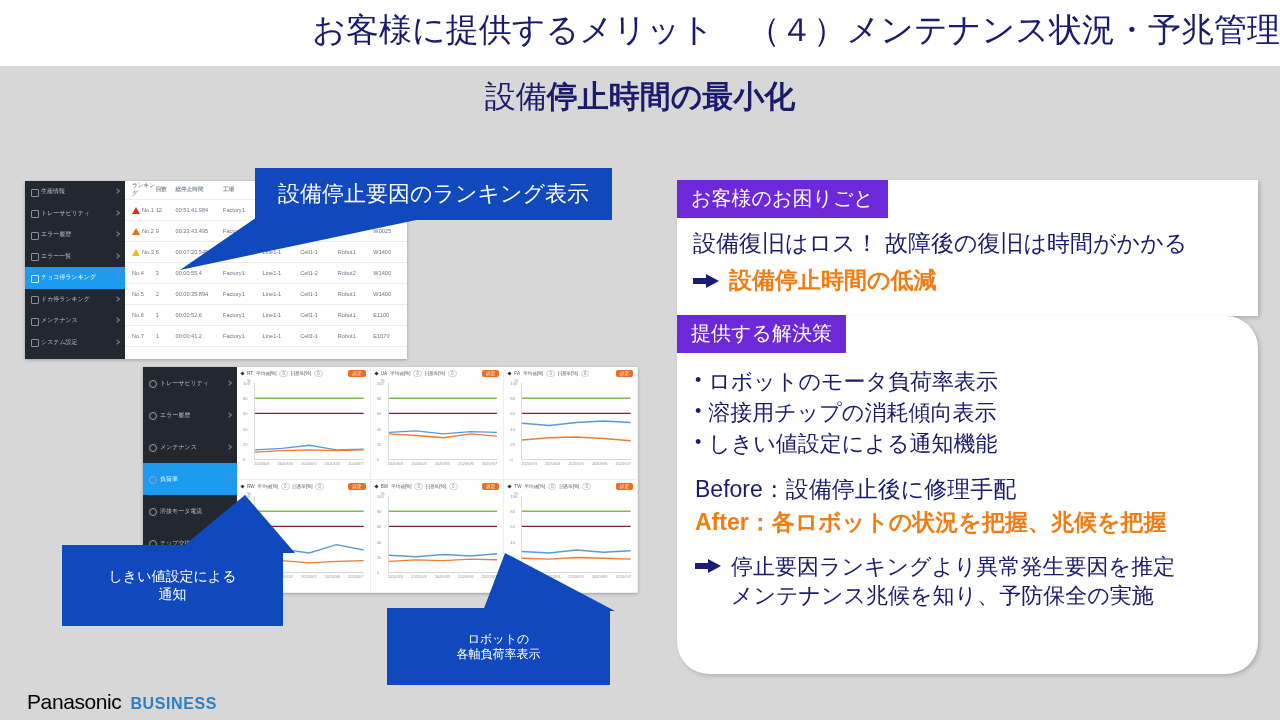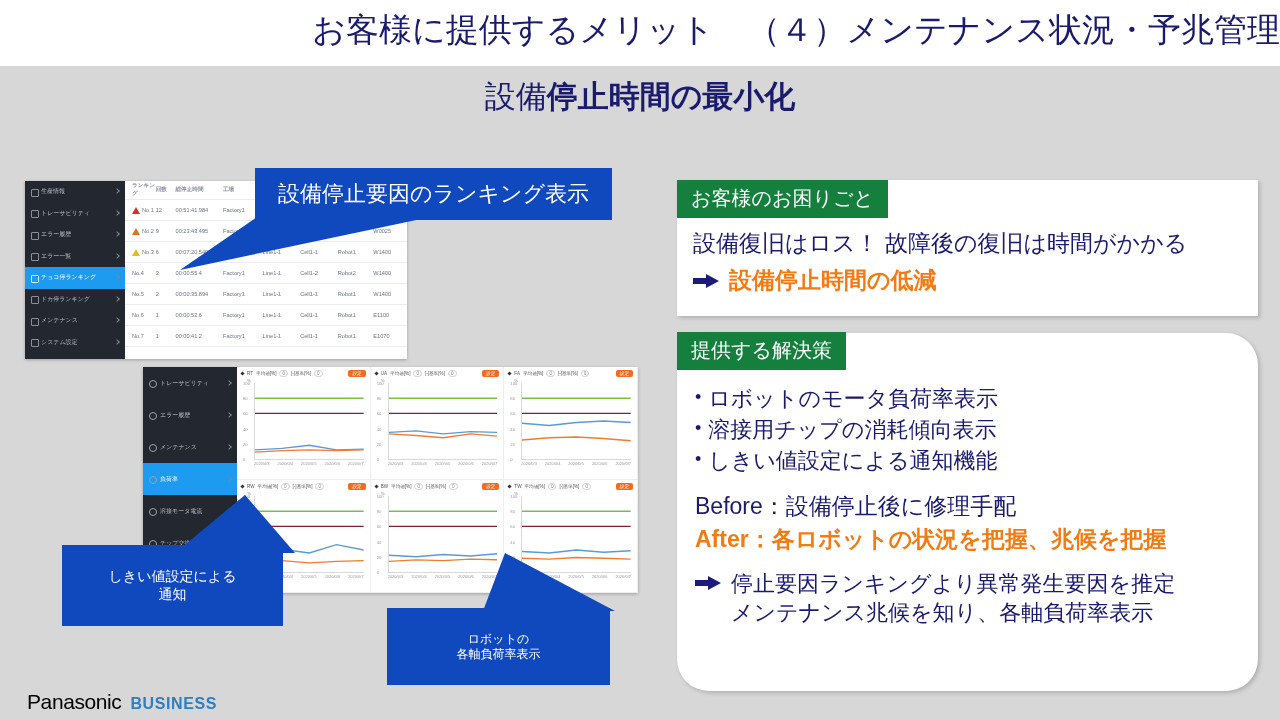--- a/index.html
+++ b/index.html
@@ -122,23 +122,23 @@
   #callout-ranking{left:255px;top:168px;width:357px;height:52px;font-size:22px;}
   #callout-threshold{left:62px;top:545px;width:221px;height:81px;font-size:14px;}
   #callout-axis{left:387px;top:608px;width:223px;height:77px;font-size:12px;}
   .tail{position:absolute;}
   
   .card{
     position:absolute;background:#ffffff;
     box-shadow:2px 2px 4px rgba(0,0,0,.18);
   }
   #card-problem{left:677px;top:180px;width:581px;height:136px;}
-  #card-solution{left:677px;top:333px;width:581px;height:358px;border-radius:32px;}
+  #card-solution{left:677px;top:316px;width:581px;height:358px;border-radius:32px;}
   .tab{
-    position:absolute;left:0;top:-1px;background:#15803d;color:#fff;
+    position:absolute;left:0;top:-1px;background:#6d28d9;color:#fff;
     font-size:20px;padding:5px 14px 6px 14px;white-space:nowrap;
   }
   #card-problem .tab{top:0px;}
   .problem-body{position:absolute;left:16px;top:48px;right:10px;}
   .p-line1{font-size:23px;color:#1b1b6e;white-space:nowrap;}
   .p-line2{font-size:23px;color:#f07c12;font-weight:bold;white-space:nowrap;margin-top:6px;display:flex;align-items:center;gap:10px;}
   .arrow-blue{
     display:inline-block;width:26px;height:14px;position:relative;flex:0 0 auto;
   }
   .arrow-blue:before{content:"";position:absolute;left:0;top:4px;width:15px;height:6px;background:#1b1b7a;}
@@ -534,21 +534,21 @@
           <span>しきい値設定による通知機能</span>
         </div>
       </div>
     <div class="ba-block">
       <div class="before">Before：設備停止後に修理手配</div>
       <div class="after">After：各ロボットの状況を把握、兆候を把握</div>
     </div>
     <div class="concl">
       <span class="arrow-blue" style="margin-top:7px;"></span>
       <span class="concl-txt">停止要因ランキングより異常発生要因を推定
-メンテナンス兆候を知り、各軸負荷率表示</span>
+メンテナンス兆候を知り、予防保全の実施</span>
     </div>
   </div>
 </div>
 
 <div class="logo">
   <span class="pana">Panasonic</span>
   <span class="biz">BUSINESS</span>
 </div>
 
 </body></html>

